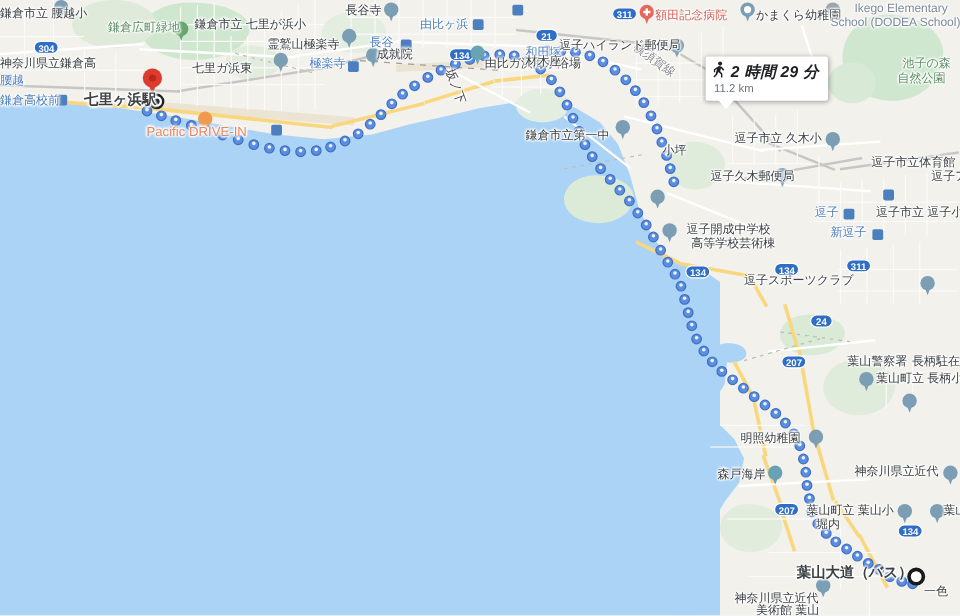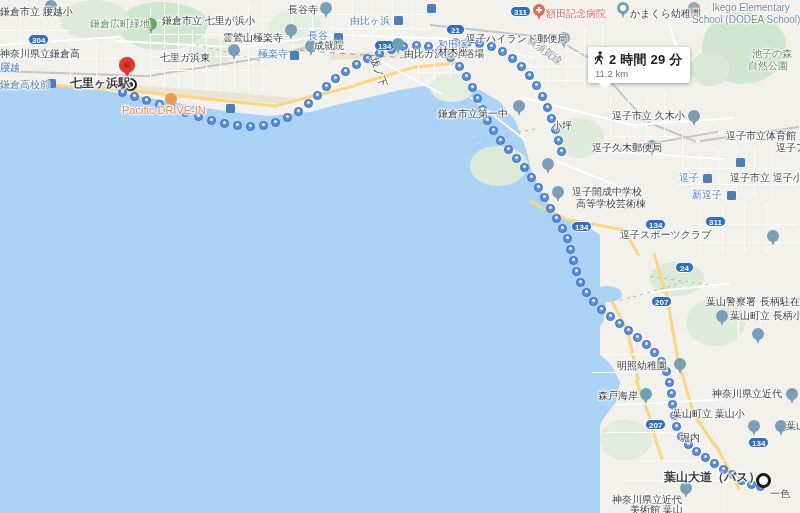--- a/index.html
+++ b/index.html
@@ -69,21 +69,21 @@
   .hosp .c1{position:absolute;left:5px;top:3px;width:2px;height:6px;background:#fff;}
   .hosp .c2{position:absolute;left:3px;top:5px;width:6px;height:2px;background:#fff;}
 
   .food{position:absolute;width:12px;height:16px;}
   .food .b{position:absolute;left:0;top:0;width:12px;height:12px;border-radius:50%;background:#ef9a4f;}
   .food .t{position:absolute;left:3px;top:8px;width:6px;height:8px;background:#ef9a4f;clip-path:polygon(0 0,100% 0,50% 100%);}
 
   
   .callout{position:absolute;background:#fff;border-radius:2px;
            box-shadow:0 1px 4px rgba(0,0,0,.35);padding:4px 8px 4px 6px;}
-  .callout .row{display:flex;align-items:flex-start;gap:4px;}
+  .callout .row{display:flex;align-items:flex-start;gap:4px;font-style:italic;}
   .callout .dur{font-size:13px;font-weight:bold;color:#202124;letter-spacing:.2px;}
   .callout .dist{font-size:9.5px;color:#70757a;margin-top:-1px;padding-left:1px;}
   .callout .tip{position:absolute;width:0;height:0;border-left:7px solid transparent;
                 border-right:7px solid transparent;border-top:8px solid #fff;bottom:-7px;}
 </style>
 </head>
 <body>
 
 <div id="map">
 
@@ -726,20 +726,20 @@
   <div class="lbl dark" style="left:572px;top:186px;">逗子開成中学校</div>
   <div class="lbl dark" style="left:576px;top:198px;">高等学校芸術棟</div>
   <div class="lbl dark" style="left:620px;top:229px;">逗子スポーツクラブ</div>
   <div class="lbl shop" style="left:122px;top:105px;font-size:11px;">Pacific DRIVE-IN</div>
   <div class="lbl dark" style="left:706px;top:296px;">葉山警察署</div>
   <div class="lbl dark" style="left:760px;top:296px;">長柄駐在所</div>
   <div class="lbl dark" style="left:730px;top:310px;">葉山町立 長柄小</div>
   <div class="lbl dark" style="left:617px;top:360px;">明照幼稚園</div>
   <div class="lbl dark" style="left:598px;top:390px;">森戸海岸</div>
   <div class="lbl dark" style="left:712px;top:388px;">神奈川県立近代</div>
-  <div class="lbl dark" style="left:672px;top:408px;">葉山町立 葉山小</div>
+  <div class="lbl dark" style="left:672px;top:420px;">葉山町立 葉山小</div>
   <div class="lbl dark" style="left:680px;top:432px;">堀内</div>
   <div class="lbl dark" style="left:612px;top:494px;">神奈川県立近代</div>
   <div class="lbl dark" style="left:630px;top:504px;">美術館 葉山</div>
   <div class="lbl dark" style="left:770px;top:488px;">一色</div>
   <div class="lbl dark" style="left:786px;top:420px;">葉山</div>
 
 </div>
 
 </body></html>

